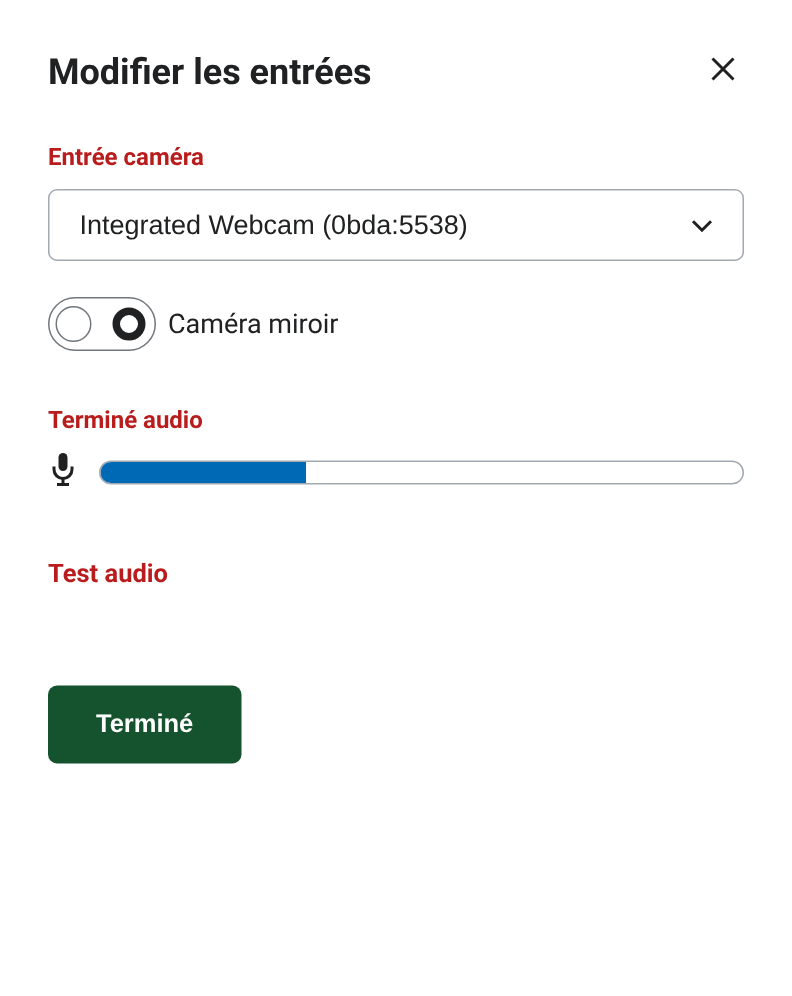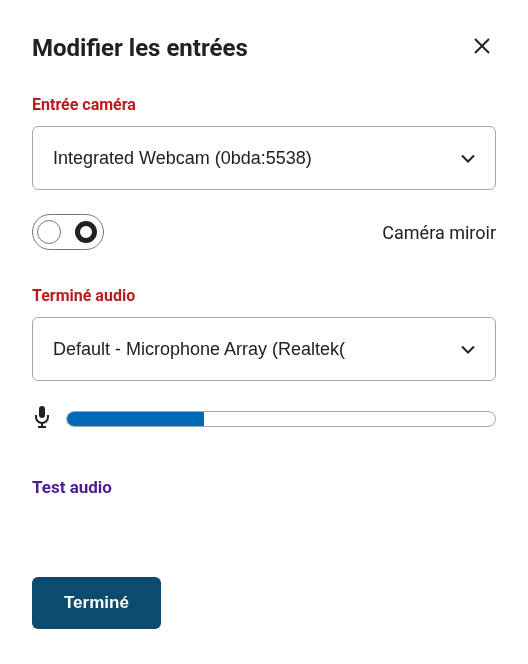--- a/index.html
+++ b/index.html
@@ -41,21 +41,21 @@
       height: 20px;
     }
     .label {
       font-size: 16px;
       font-weight: 700;
       color: #b91c1c;
       margin-bottom: 12px;
     }
     .select {
       width: 100%;
-      height: 64px;
+      height: 48px;
       border: 1px solid #a2a9b1;
       border-radius: 6px;
       background: #fff;
       padding: 0 48px 0 20px;
       font-size: 18px;
       color: #202122;
       appearance: none;
       cursor: pointer;
       text-align: left;
       position: relative;
@@ -72,23 +72,22 @@
     .select-chevron {
       position: absolute;
       right: 20px;
       top: 50%;
       transform: translateY(-50%);
       pointer-events: none;
     }
     .toggle-row {
       display: flex;
       align-items: center;
-      gap: 24px;
+      gap: 8px;
       margin-bottom: 36px;
-      justify-content: space-between;
     }
     .toggle {
       width: 72px;
       height: 36px;
       border: 1.5px solid #72777d;
       border-radius: 18px;
       background: #fff;
       position: relative;
       cursor: pointer;
       display: flex;
@@ -144,30 +143,30 @@
       border: 1px solid #a2a9b1;
       border-radius: 8px;
       overflow: hidden;
       background: #fff;
     }
     .meter-fill {
       height: 100%;
       background: #0069b5;
     }
     .test-link {
-      color: #4c1d95;
+      color: #b91c1c;
       font-size: 17px;
       font-weight: 700;
       text-decoration: none;
       cursor: pointer;
       display: inline-block;
-      margin-bottom: 80px;
+      margin-bottom: 64px;
     }
     .done-btn {
-      background: #0c4a6e;
+      background: #14532d;
       color: #fff;
       border: none;
       border-radius: 6px;
       padding: 16px 32px;
       font-size: 17px;
       font-weight: 700;
       cursor: pointer;
     }
   </style>
 </head>
@@ -204,30 +203,20 @@
     <button class="toggle" aria-pressed="false">
       <span class="toggle-circle-outline"></span>
       <span class="toggle-circle-filled"></span>
     </button>
     <span class="toggle-label">Caméra miroir</span>
   </div>
 </div>
 
 <div class="audio-section">
   <div class="label">Terminé audio</div>
-  <div class="select-wrapper">
-    <button class="select">
-      <span>Default - Microphone Array (Realtek(</span>
-    </button>
-    <span class="select-chevron">
-      <svg width="16" height="10" viewBox="0 0 16 10" fill="none" stroke="#202122" stroke-width="2">
-        <polyline points="2,2 8,8 14,2"></polyline>
-      </svg>
-    </span>
-  </div>
 
   <div class="meter-row">
     <span class="mic-icon">
       <svg width="20" height="24" viewBox="0 0 20 24" fill="#202122">
         <rect x="7" y="1" width="6" height="12" rx="3"></rect>
         <path d="M4 10 v2 a6 6 0 0 0 12 0 v-2" fill="none" stroke="#202122" stroke-width="2"></path>
         <line x1="10" y1="18" x2="10" y2="22" stroke="#202122" stroke-width="2"></line>
         <line x1="6" y1="22" x2="14" y2="22" stroke="#202122" stroke-width="2"></line>
       </svg>
     </span>

